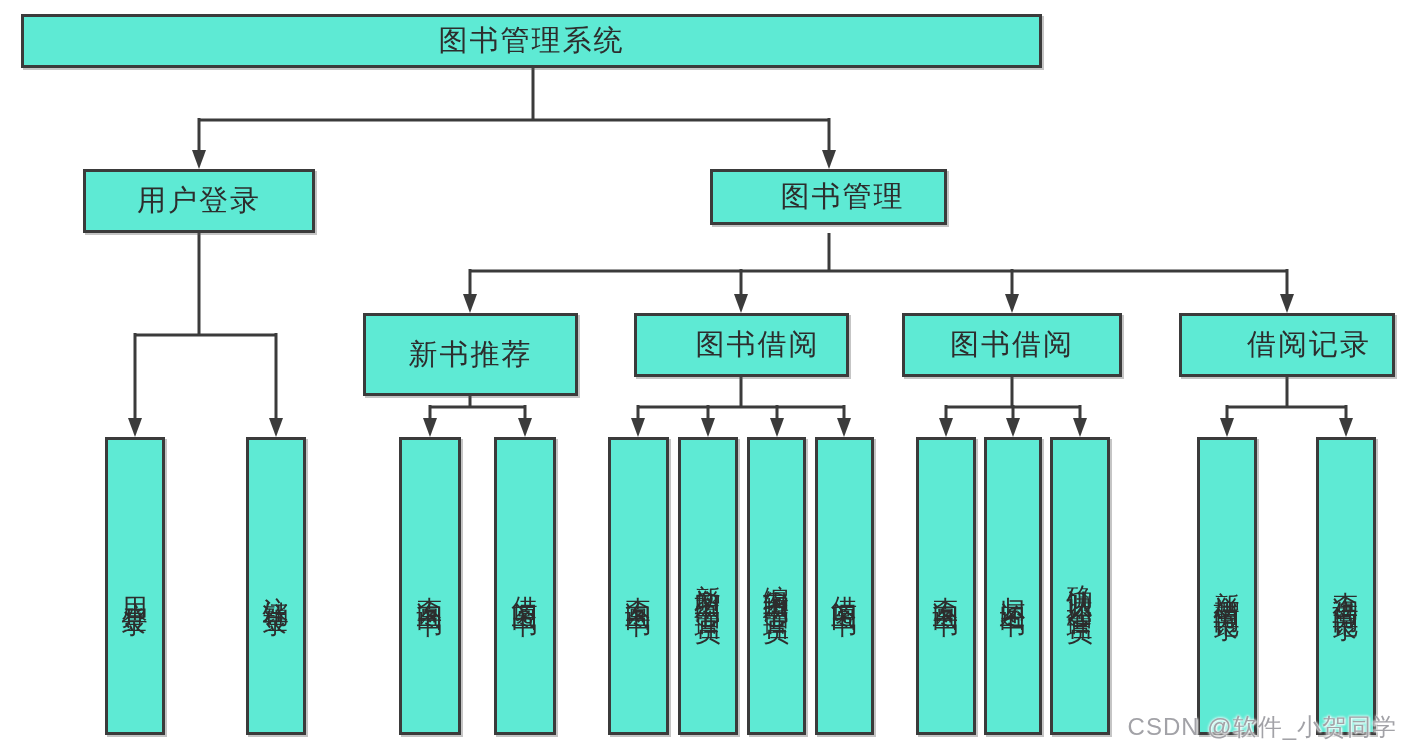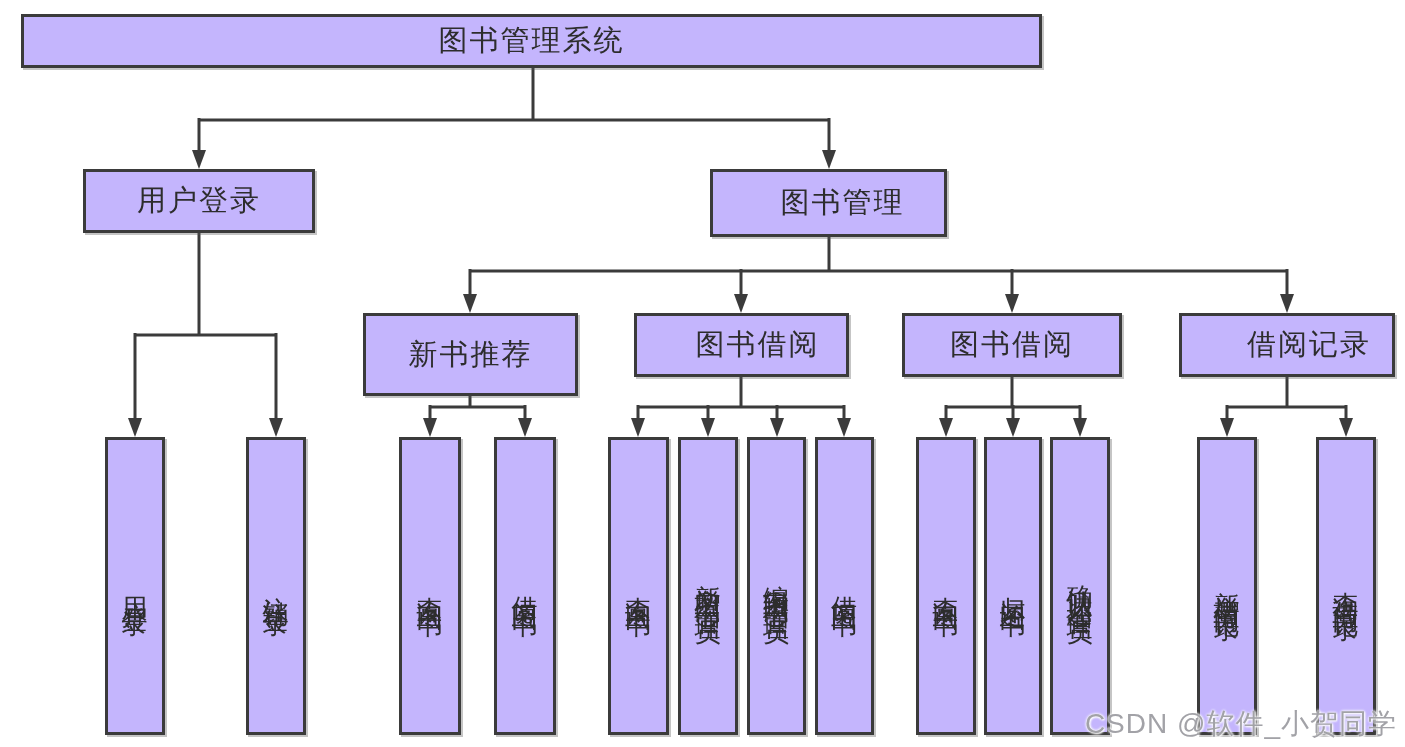--- a/index.html
+++ b/index.html
@@ -10,58 +10,58 @@
     font-family:"Liberation Sans","DejaVu Sans",sans-serif;
     overflow:hidden;
   }
   #connectors{position:absolute;left:0;top:0;width:1405px;height:747px;}
   #connectors polyline{fill:none;stroke:#3b3b3b;stroke-width:3;}
   #connectors polygon{fill:#3b3b3b;stroke:none;}
   .box{
     position:absolute;
     box-sizing:border-box;
     border:3px solid #3b3b3b;
-    background:#c4b5fd;
+    background:#5eead4;
     box-shadow:2px 2px 0 rgba(90,90,90,.35);
     display:flex;align-items:center;justify-content:center;
     color:#2d2d2d;
   }
   .hbox{font-size:29px;letter-spacing:2px;white-space:nowrap;}
   .vbox span{
     writing-mode:vertical-rl;
     text-orientation:mixed;
     font-size:26px;
     letter-spacing:5px;
     line-height:1;
   }
   
   .n-root{left:21px;top:14px;width:1021px;height:54px;}
   .n-l1a{left:83px;top:169px;width:232px;height:64px;}
-  .n-l1b{left:710px;top:169px;width:237px;height:68px;padding-left:28px;}
+  .n-l1b{left:710px;top:169px;width:237px;height:56px;padding-left:28px;}
   .n-l2a{left:363px;top:313px;width:215px;height:83px;}
   .n-l2b{left:634px;top:313px;width:215px;height:64px;padding-left:32px;}
   .n-l2c{left:902px;top:313px;width:220px;height:64px;}
   .n-l2d{left:1179px;top:313px;width:216px;height:64px;padding-left:44px;}
   .leaf{top:437px;height:298px;}
   .n-g1a{left:105px;width:60px;}
   .n-g1b{left:246px;width:60px;}
   .n-g2a{left:399px;width:62px;}
   .n-g2b{left:494px;width:62px;}
   .n-g3a{left:608px;width:61px;}
   .n-g3b{left:678px;width:60px;}
   .n-g3c{left:747px;width:59px;}
   .n-g3d{left:815px;width:59px;}
   .n-g4a{left:916px;width:60px;}
   .n-g4b{left:984px;width:58px;}
   .n-g4c{left:1050px;width:60px;}
   .n-g5a{left:1197px;width:60px;}
   .n-g5b{left:1316px;width:60px;}
   .watermark{
     position:absolute;right:8px;bottom:4px;
-    font-size:28px;color:#a2a2a7;letter-spacing:1px;
+    font-size:24px;color:#a2a2a7;letter-spacing:1px;
     text-shadow:0 0 3px #fff,0 0 3px #fff,1px 1px 2px #fff;
     white-space:nowrap;
   }
 </style>
 </head>
 <body>
 
 <div id="canvas">
 
   <svg id="connectors" viewBox="0 0 1405 747" xmlns="http://www.w3.org/2000/svg">

